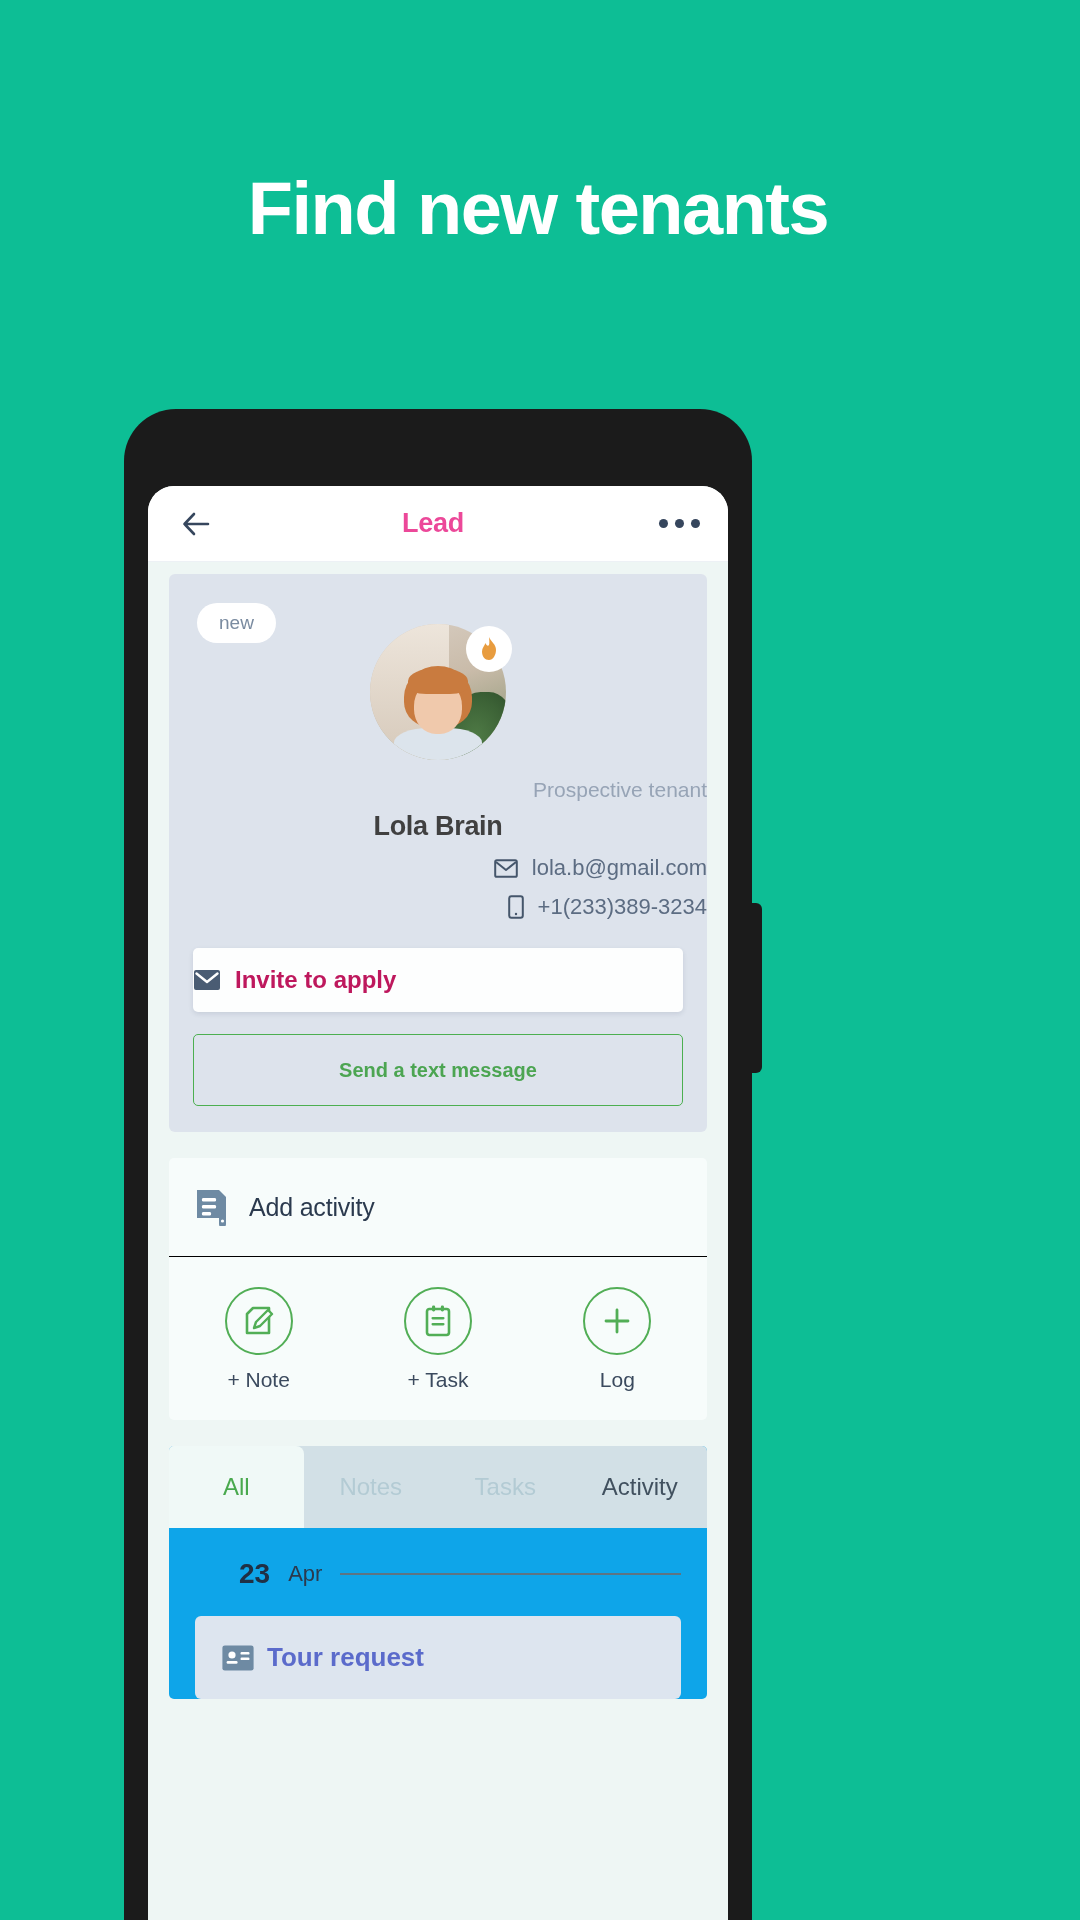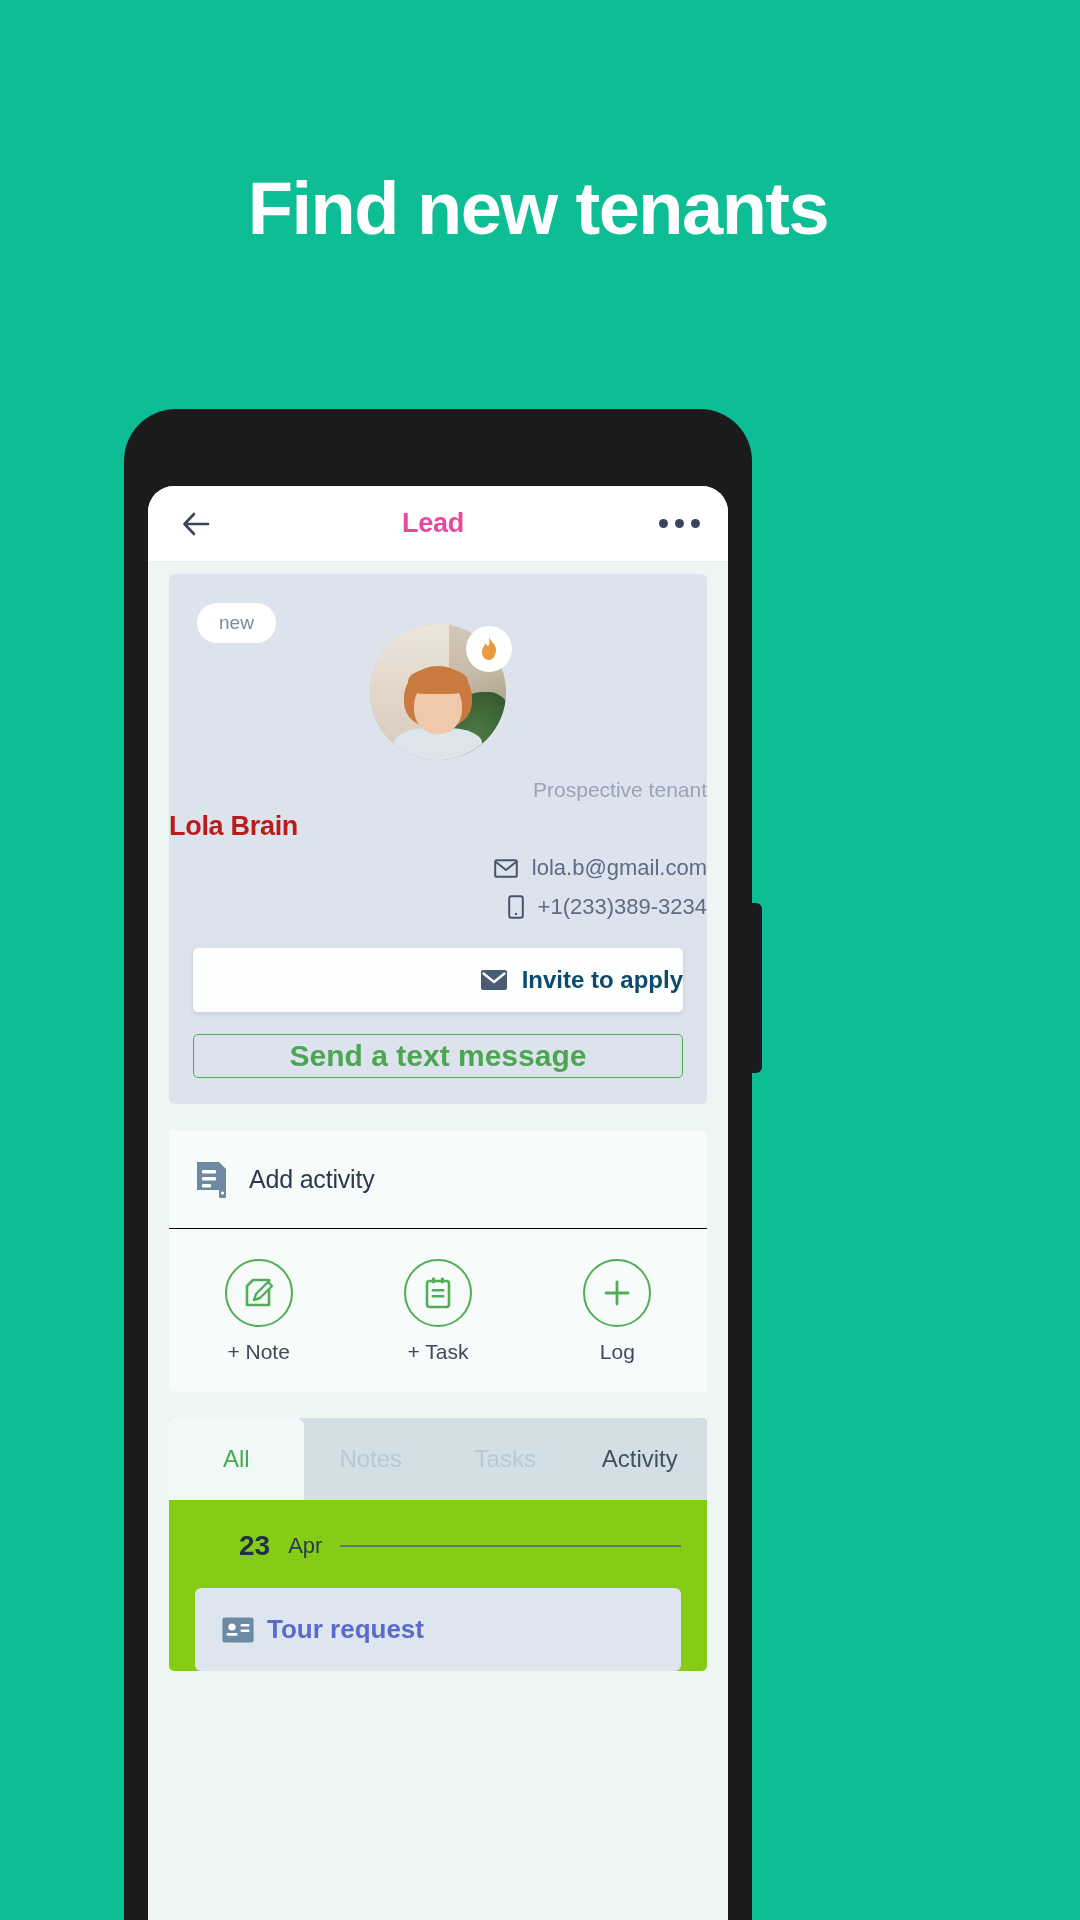--- a/index.html
+++ b/index.html
@@ -169,21 +169,22 @@
     display: flex; align-items: center; justify-content: center;
   }
 
   .role {
     text-align: right;
     color: #97A4B6;
     font-size: 21px;
     margin-top: 18px;
   }
   .person-name {
-    color: #b91c1c;
+    text-align: center;
+    color: #404040;
     font-size: 27px;
     font-weight: bold;
     margin-top: 9px;
     letter-spacing: -0.3px;
   }
   .contact-line {
     display: flex;
     align-items: center;
     justify-content: flex-end;
     gap: 14px;
@@ -193,38 +194,38 @@
   }
   .contact-line .ct-icon { display: flex; align-items: center; }
 
   .btn-primary {
     margin: 28px 24px 0 24px;
     height: 64px;
     background: #FDFEFE;
     border-radius: 5px;
     display: flex;
     align-items: center;
-    justify-content: flex-end;
+    justify-content: flex-start;
     gap: 14px;
-    color: #0c4a6e;
+    color: #be185d;
     font-size: 24px;
     font-weight: bold;
     box-shadow: 0 2px 5px rgba(40,60,90,0.12);
     cursor: pointer;
   }
   .btn-outline {
     margin: 22px 24px 0 24px;
-    height: 44px;
+    height: 72px;
     border: 1.5px solid #4CAF50;
     border-radius: 5px;
     display: flex;
     align-items: center;
     justify-content: center;
     color: #4CA552;
-    font-size: 30px;
+    font-size: 20px;
     font-weight: bold;
     cursor: pointer;
   }
 
   
   .activity-card {
     margin: 26px 21px 0 21px;
     background: #F7FCFB;
     border-radius: 5px;
     overflow: hidden;
@@ -263,21 +264,21 @@
     justify-content: center;
   }
   .qa-label {
     font-size: 21px;
     color: #3B4A5E;
   }
 
   
   .tabs-card {
     margin: 26px 21px 0 21px;
-    background: #84cc16;
+    background: #0ea5e9;
     border-radius: 5px;
     overflow: hidden;
   }
   .tabs {
     display: flex;
     background: #D2E0E6;
     height: 82px;
   }
   .tab {
     flex: 1;

